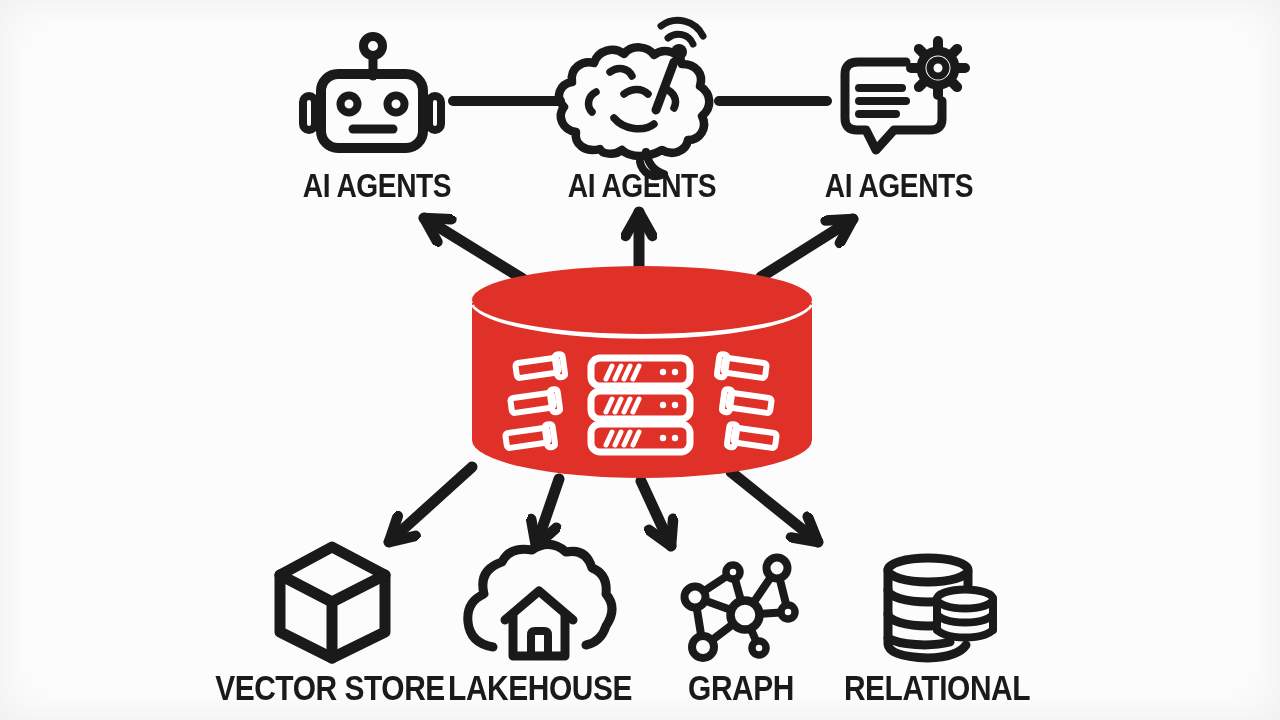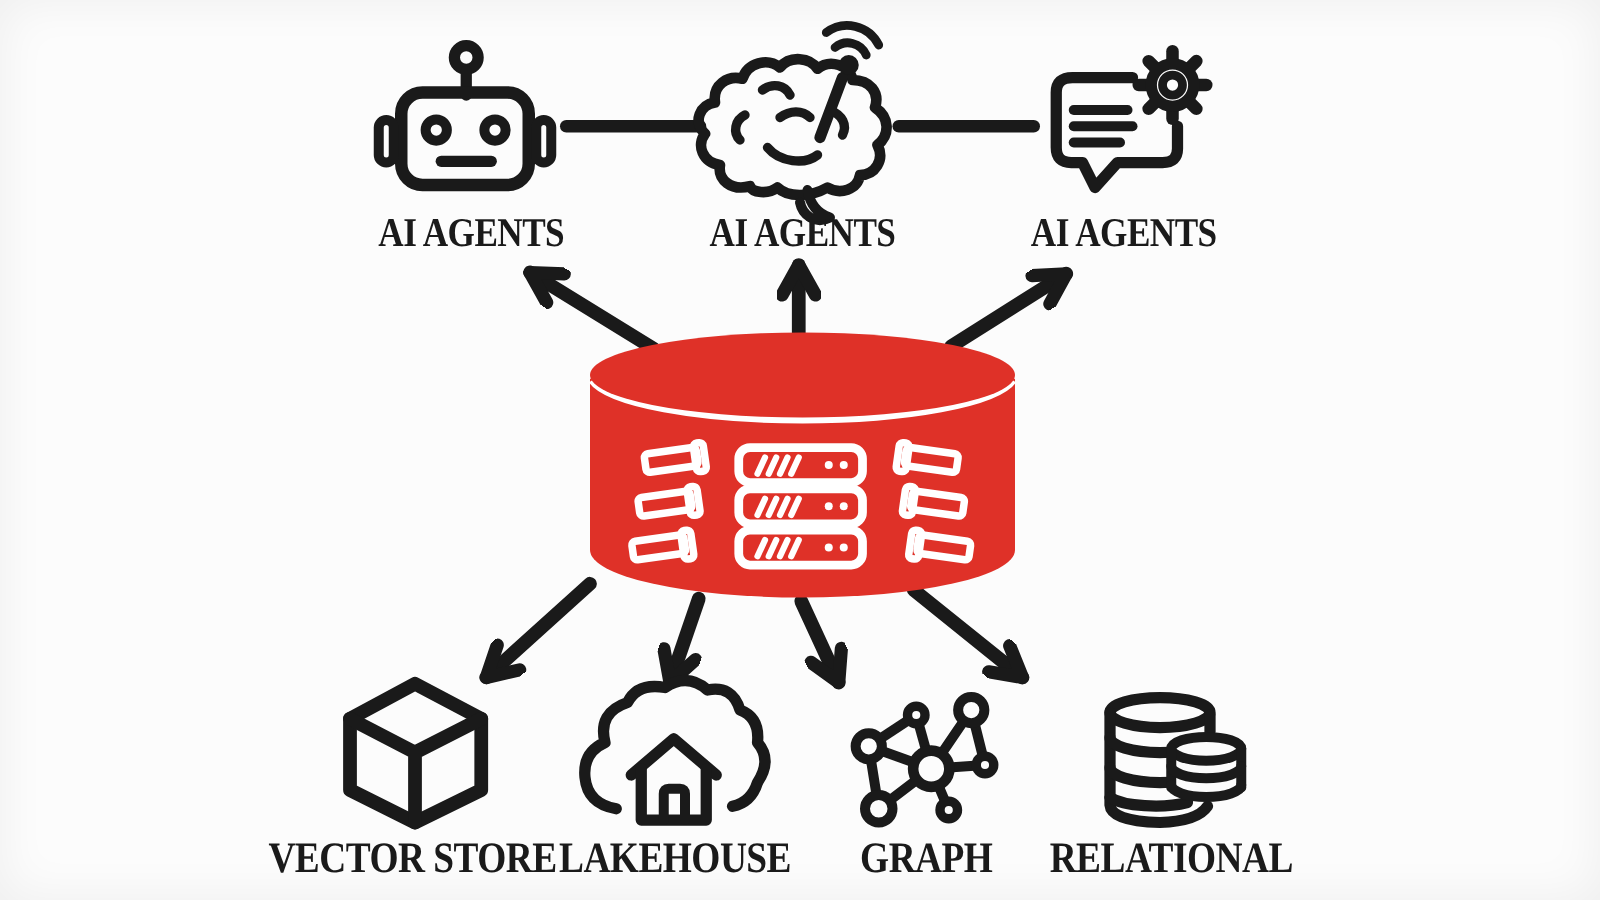--- a/index.html
+++ b/index.html
@@ -1,21 +1,21 @@
 <!DOCTYPE html>
 <html><head>
 <meta charset="utf-8">
 <style>
   html,body{margin:0;padding:0;background:#e9e9e9;}
   .canvas{
     position:relative;
     width:1280px;height:720px;
     background:#fcfcfc;
     overflow:hidden;
-    font-family:Liberation Serif, serif;
+    font-family:Liberation Sans, sans-serif;
     box-shadow:inset 0 0 40px rgba(0,0,0,0.06);
   }
   svg.art{position:absolute;left:0;top:0;width:1280px;height:720px;}
   .label{
     position:absolute;
     transform:translateX(-50%) scale(0.88,1.02);
     transform-origin:center top;
     font-weight:bold;
     color:#1a1a1a;
     letter-spacing:-0.5px;

